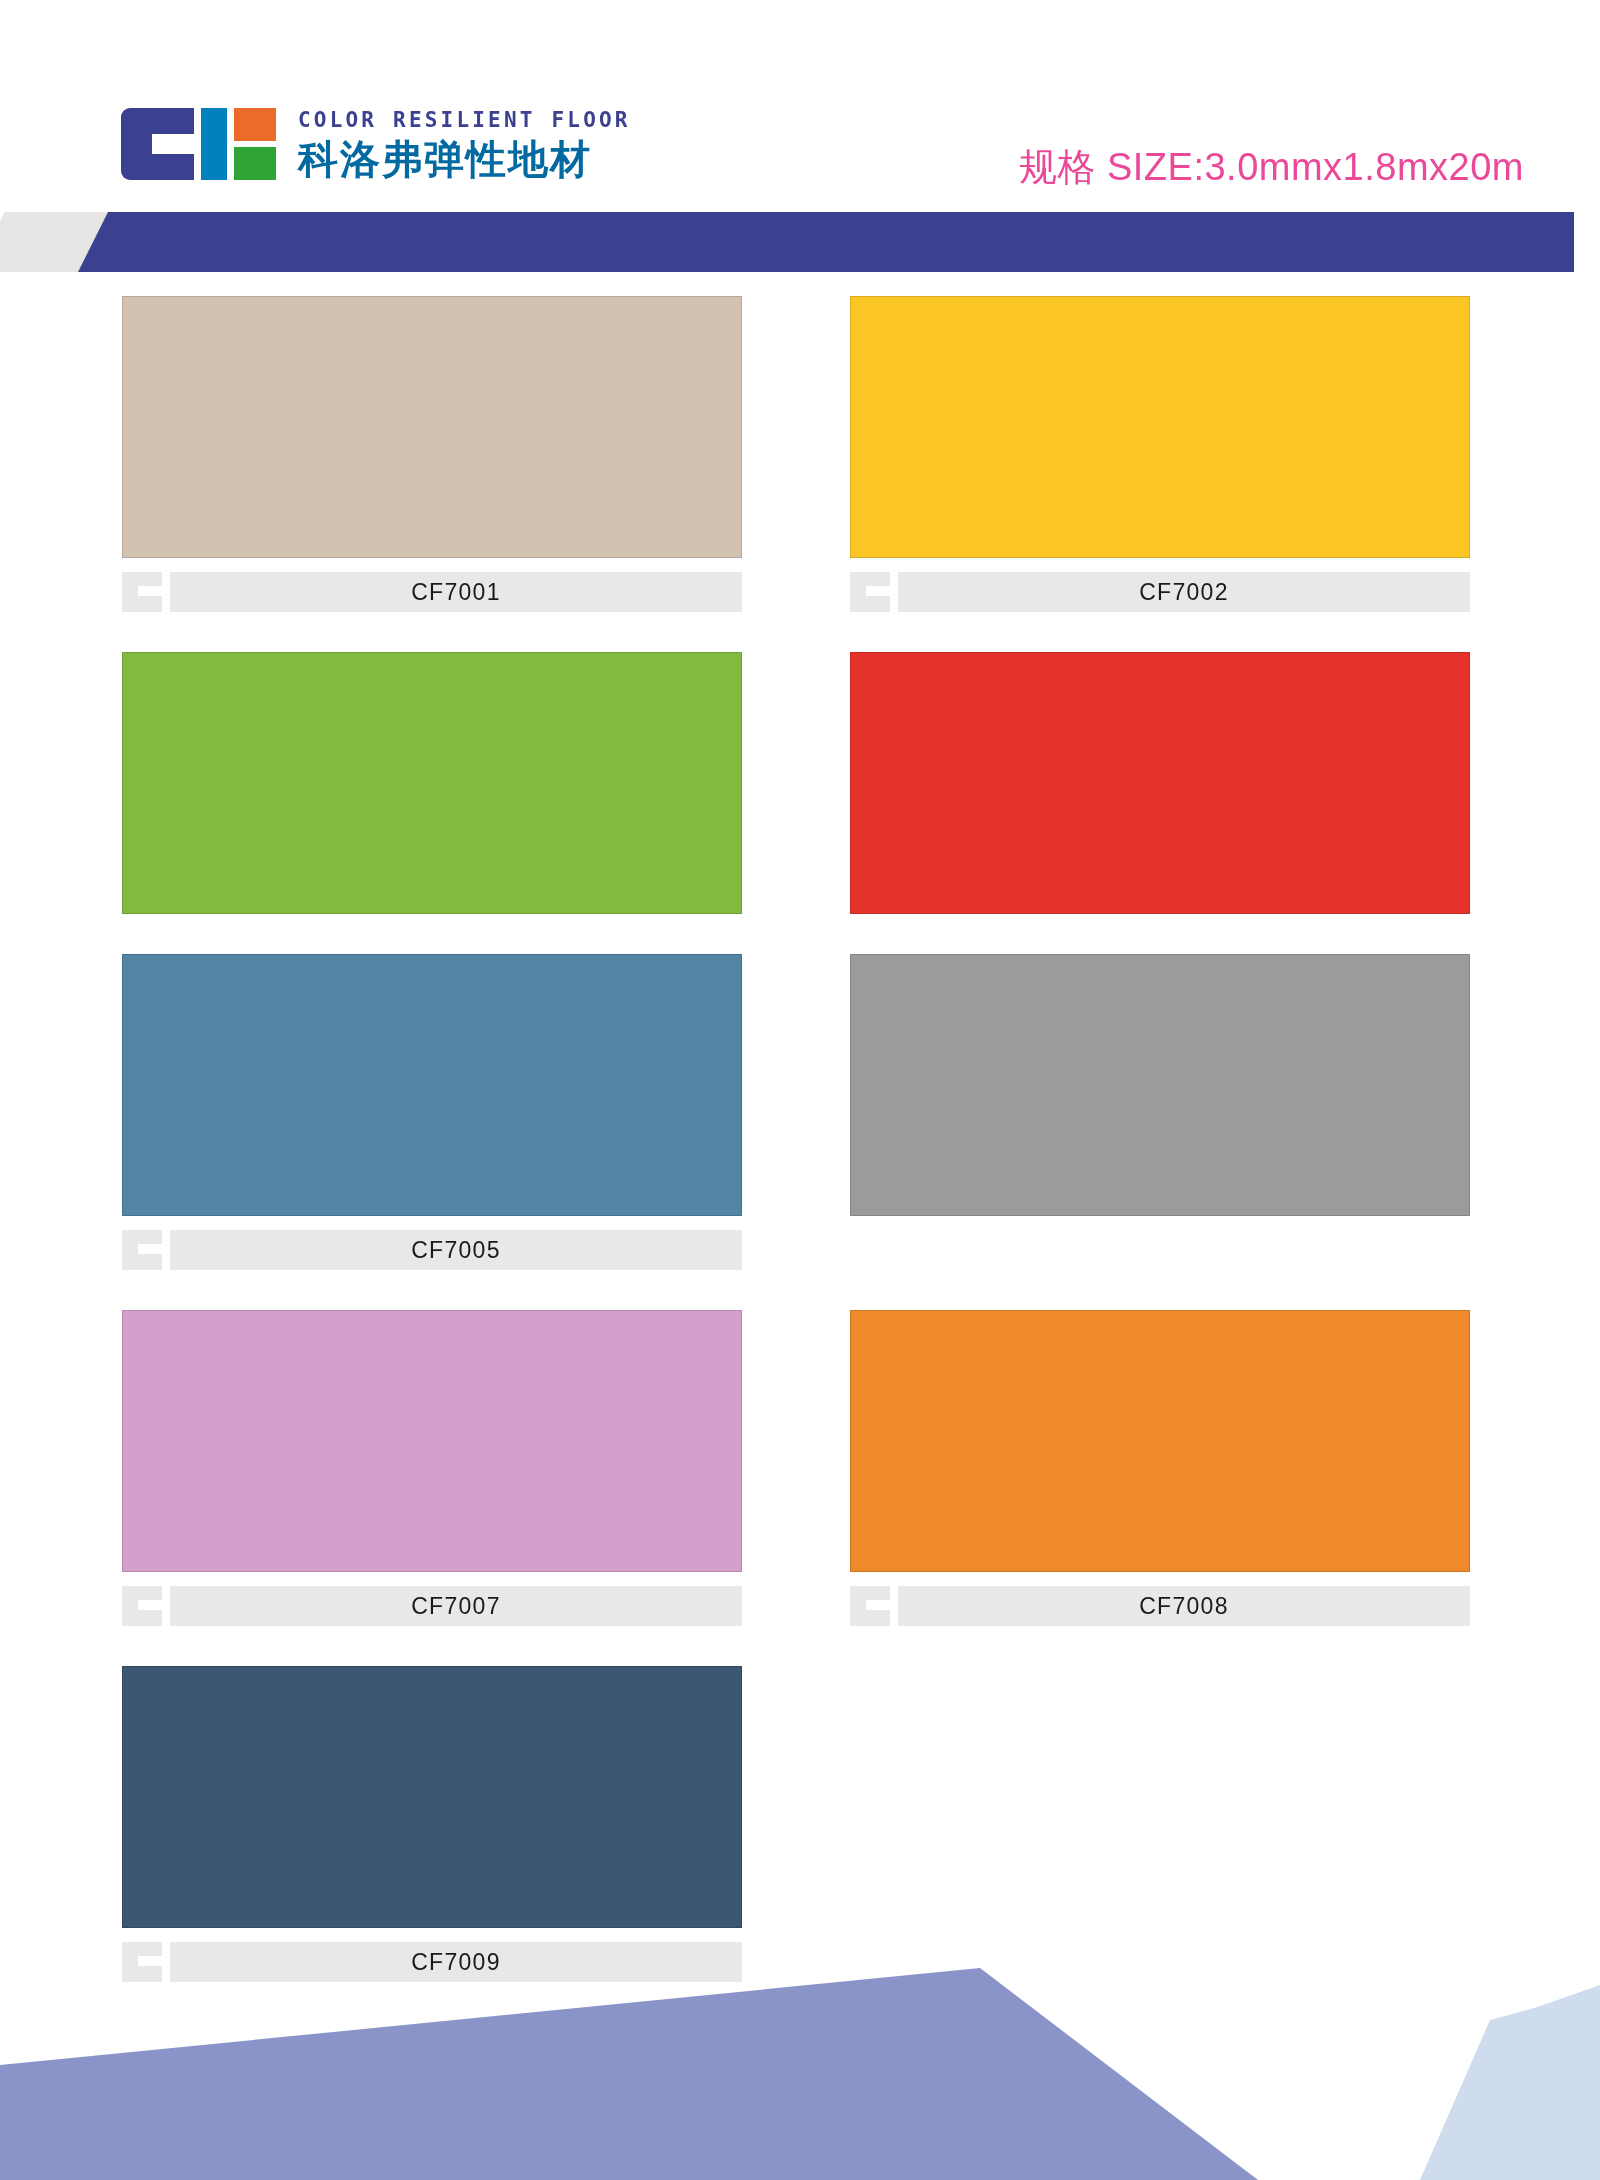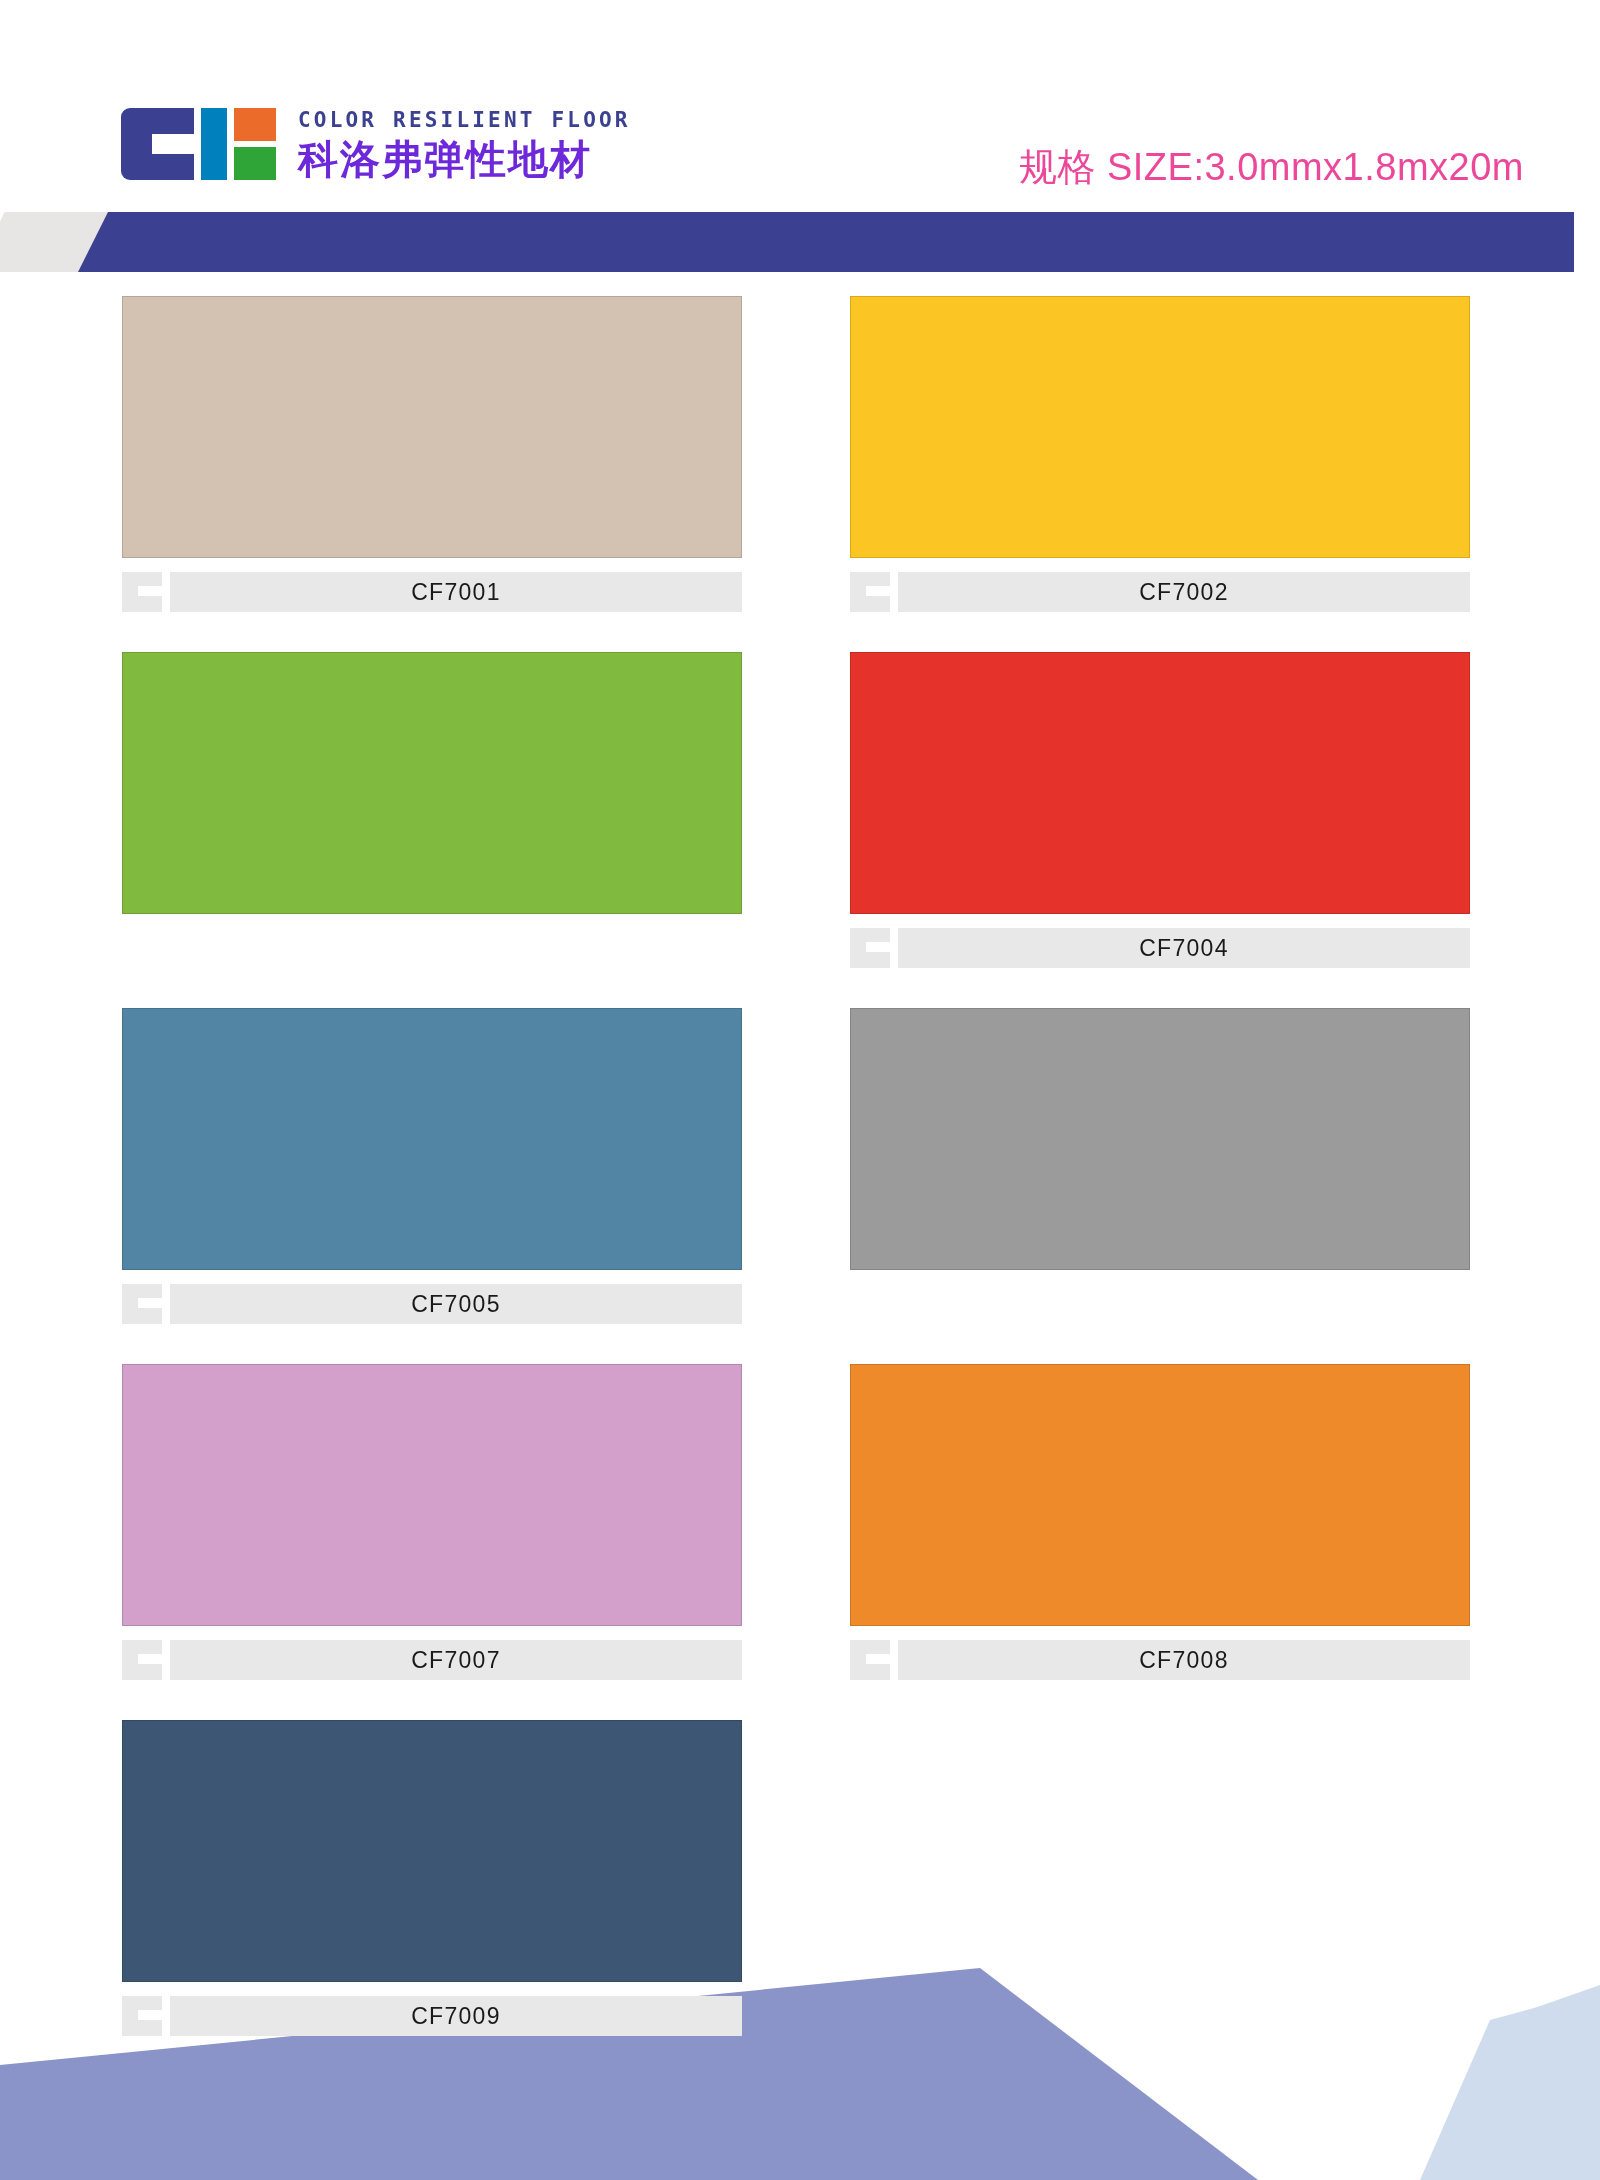--- a/index.html
+++ b/index.html
@@ -86,21 +86,21 @@
     color: #3b4190;
     font-weight: 700;
     font-family: "DejaVu Sans Mono", monospace;
     white-space: nowrap;
     line-height: 1;
   }
   .logo-cn {
     margin-top: 7px;
     font-size: 40px;
     font-weight: 700;
-    color: #6d28d9;
+    color: #0369a1;
     letter-spacing: 2px;
     line-height: 1.05;
     white-space: nowrap;
     font-family: "DejaVu Sans", sans-serif;
   }
 
   .spec {
     position: absolute;
     right: 92px;
     top: 142px;
@@ -262,28 +262,20 @@
           </div>
         </div>
       </div>
     </div>
     <div class="row">
       <div class="cell">
         <div class="swatch" style="background: rgb(128, 187, 64);"></div>
       </div>
       <div class="cell">
         <div class="swatch" style="background: rgb(229, 51, 44);"></div>
-        <div class="labelbar">
-          <div class="tab">
-            <div class="tab-notch"></div>
-          </div>
-          <div class="namebar">
-            <span>CF7004</span>
-          </div>
-        </div>
       </div>
     </div>
     <div class="row">
       <div class="cell">
         <div class="swatch" style="background: rgb(82, 132, 164);"></div>
         <div class="labelbar">
           <div class="tab">
             <div class="tab-notch"></div>
           </div>
           <div class="namebar">

